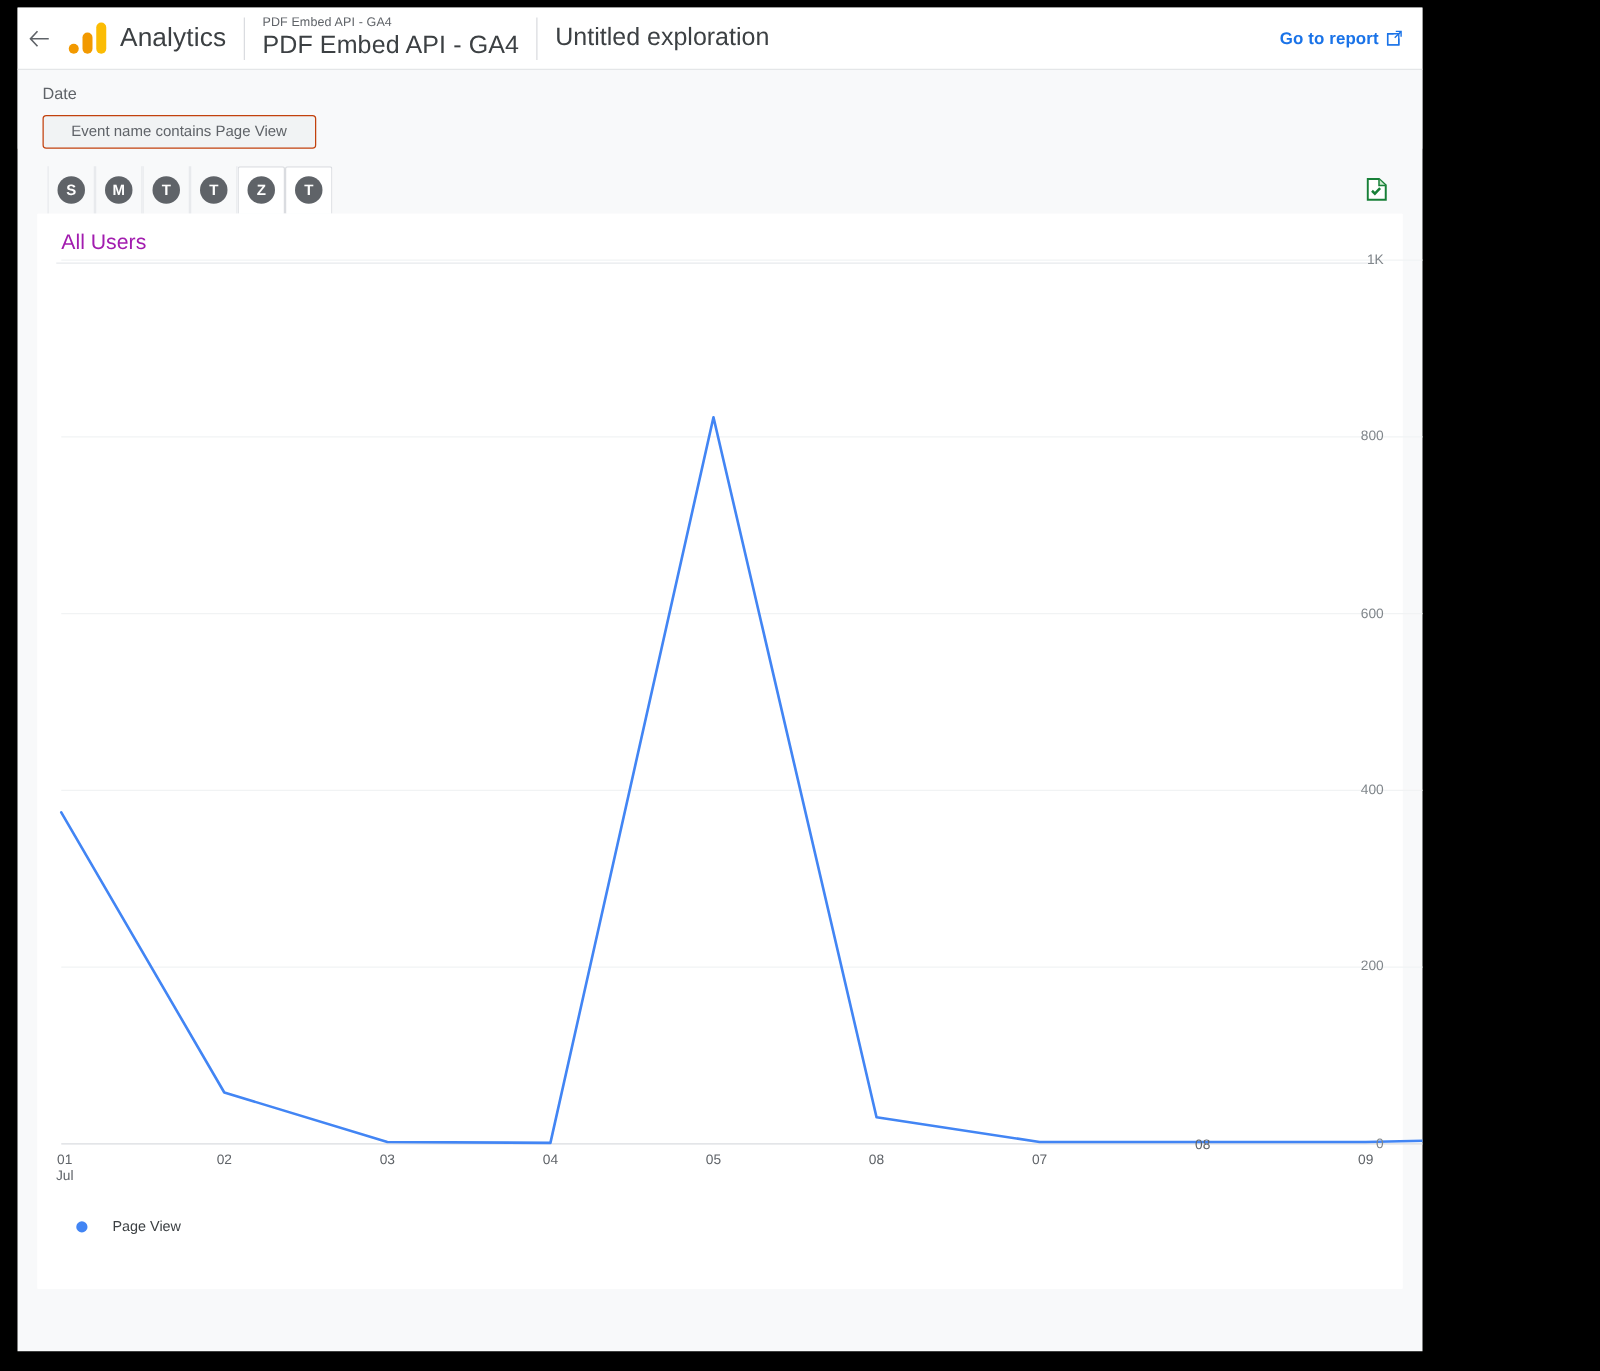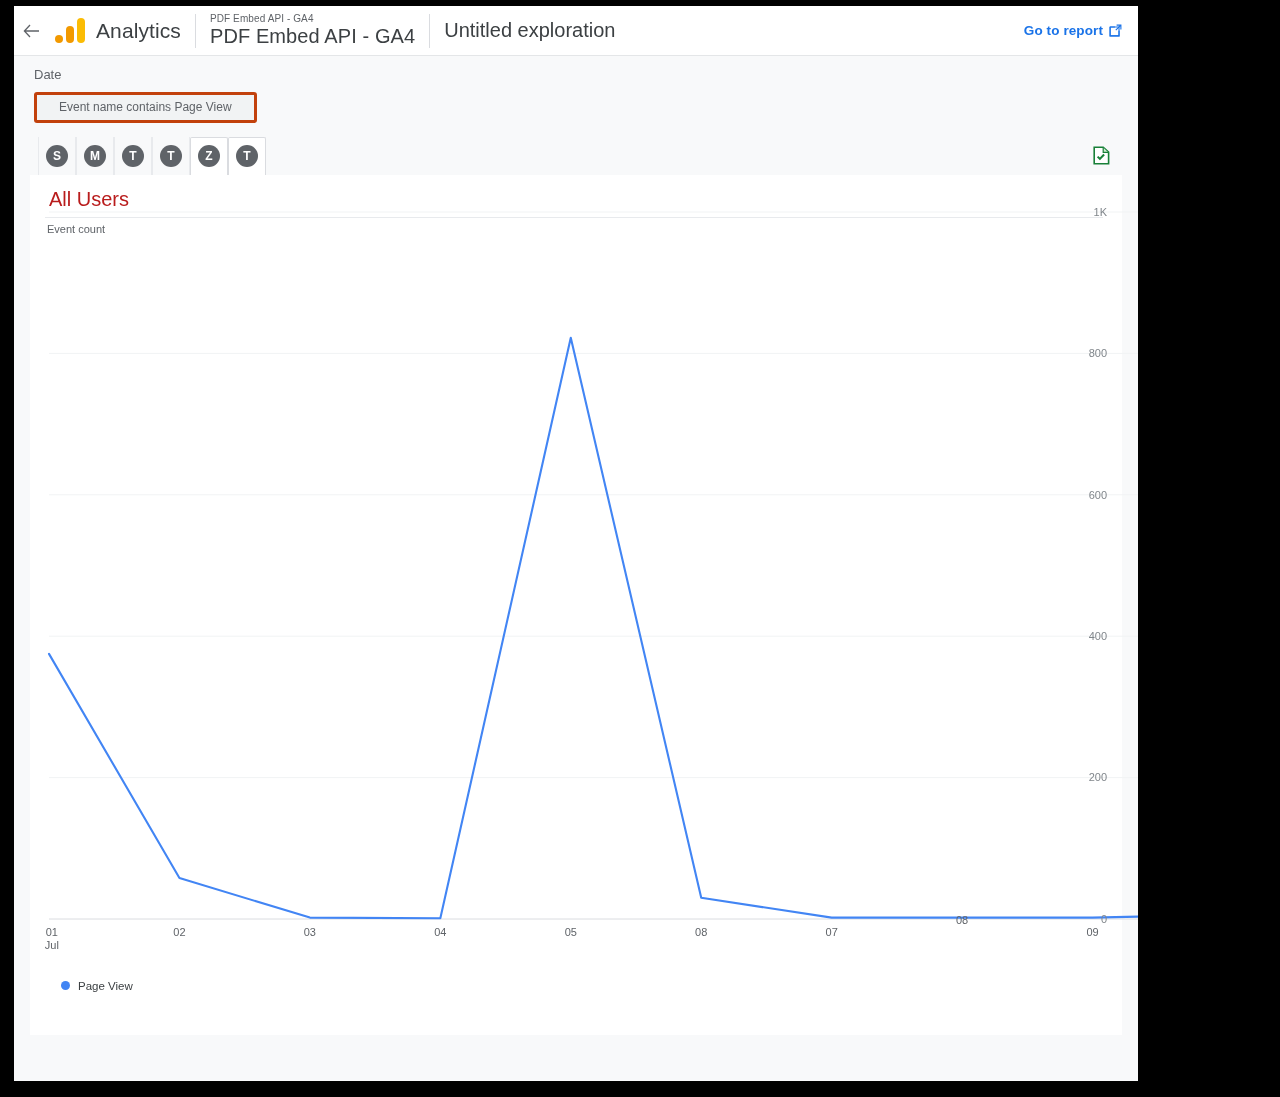--- a/index.html
+++ b/index.html
@@ -130,21 +130,21 @@
   .meta-value {
     font-size: 14.5px;
     color: #202124;
     line-height: 1.45;
     margin-bottom: 4px;
   }
   .filter-chip {
     display: inline-block;
     margin-top: 7px;
     padding: 5px 22px 6px 22px;
-    border: 3px solid #c2410c;
+    border: 1px solid #c2410c;
     border-radius: 3px;
     background: #f1f3f4;
     font-size: 12px;
     color: #5f6368;
     cursor: pointer;
   }
 
   
   .tabstrip {
     margin-top: 14px;
@@ -226,22 +226,22 @@
   
   .card {
     margin: 0 16px 0 16px;
     background: #ffffff;
     height: 860px;
     position: relative;
     padding: 12px 0 0 0;
     border: 1px solid #ffffff;
   }
   .card-title {
-    font-size: 20px;
-    color: #b91c1c;
+    font-size: 17px;
+    color: #a21caf;
     padding-left: 18px;
     padding-bottom: 6px;
   }
   .card-rule {
     height: 1px;
     background: #e8eaed;
     margin: 0 18px 0 14px;
   }
   .metric-label {
     font-size: 11px;
@@ -272,21 +272,21 @@
     text-align: center;
     white-space: nowrap;
   }
   .xtick .sub { display: block; margin-top: 1px; }
   .legend {
     position: absolute;
     left: 30px;
     bottom: 42px;
     display: flex;
     align-items: center;
-    gap: 8px;
+    gap: 20px;
   }
   .legend-dot {
     width: 9px; height: 9px; border-radius: 50%;
     background: #4285f4;
     flex: none;
   }
   .legend-text {
     font-size: 11.5px;
     color: #3c4043;
   }
@@ -371,21 +371,20 @@
           <path d="M10.2 1.4 v5.0 h5.2" fill="#cdeacd" stroke="#188038" stroke-width="1.2"></path>
           <path d="M4.6 10.6 l2.3 2.3 4.2 -4.4" fill="none" stroke="#188038" stroke-width="2"></path>
         </svg>
       </span>
     </div>
   </div>
 
   <div class="card">
     <div class="card-title">All Users</div>
     <div class="card-rule"></div>
-    <div class="metric-label">Event count</div>
 
     <div class="plot">
       <svg id="chart-svg" width="1240" height="800" viewBox="0 0 1240 800">
             <line x1="18" x2="1192" y1="717" y2="717" stroke="#dadce0" stroke-width="1"></line>
             <line x1="18" x2="1192" y1="575.6" y2="575.6" stroke="#f1f3f4" stroke-width="1"></line>
             <line x1="18" x2="1192" y1="434.2" y2="434.2" stroke="#f1f3f4" stroke-width="1"></line>
             <line x1="18" x2="1192" y1="292.8" y2="292.8" stroke="#f1f3f4" stroke-width="1"></line>
             <line x1="18" x2="1192" y1="151.39999999999998" y2="151.39999999999998" stroke="#f1f3f4" stroke-width="1"></line>
             <line x1="18" x2="1192" y1="10" y2="10" stroke="#f1f3f4" stroke-width="1"></line>
             <polyline points="18.00,451.88 148.44,675.99 278.89,715.59 409.33,716.29 539.78,135.85 670.22,695.79 800.67,715.59 931.11,715.59 1061.56,715.59 1192.00,712.76" fill="none" stroke="#4285f4" stroke-width="2.1" stroke-linejoin="round" stroke-linecap="round"></polyline>

